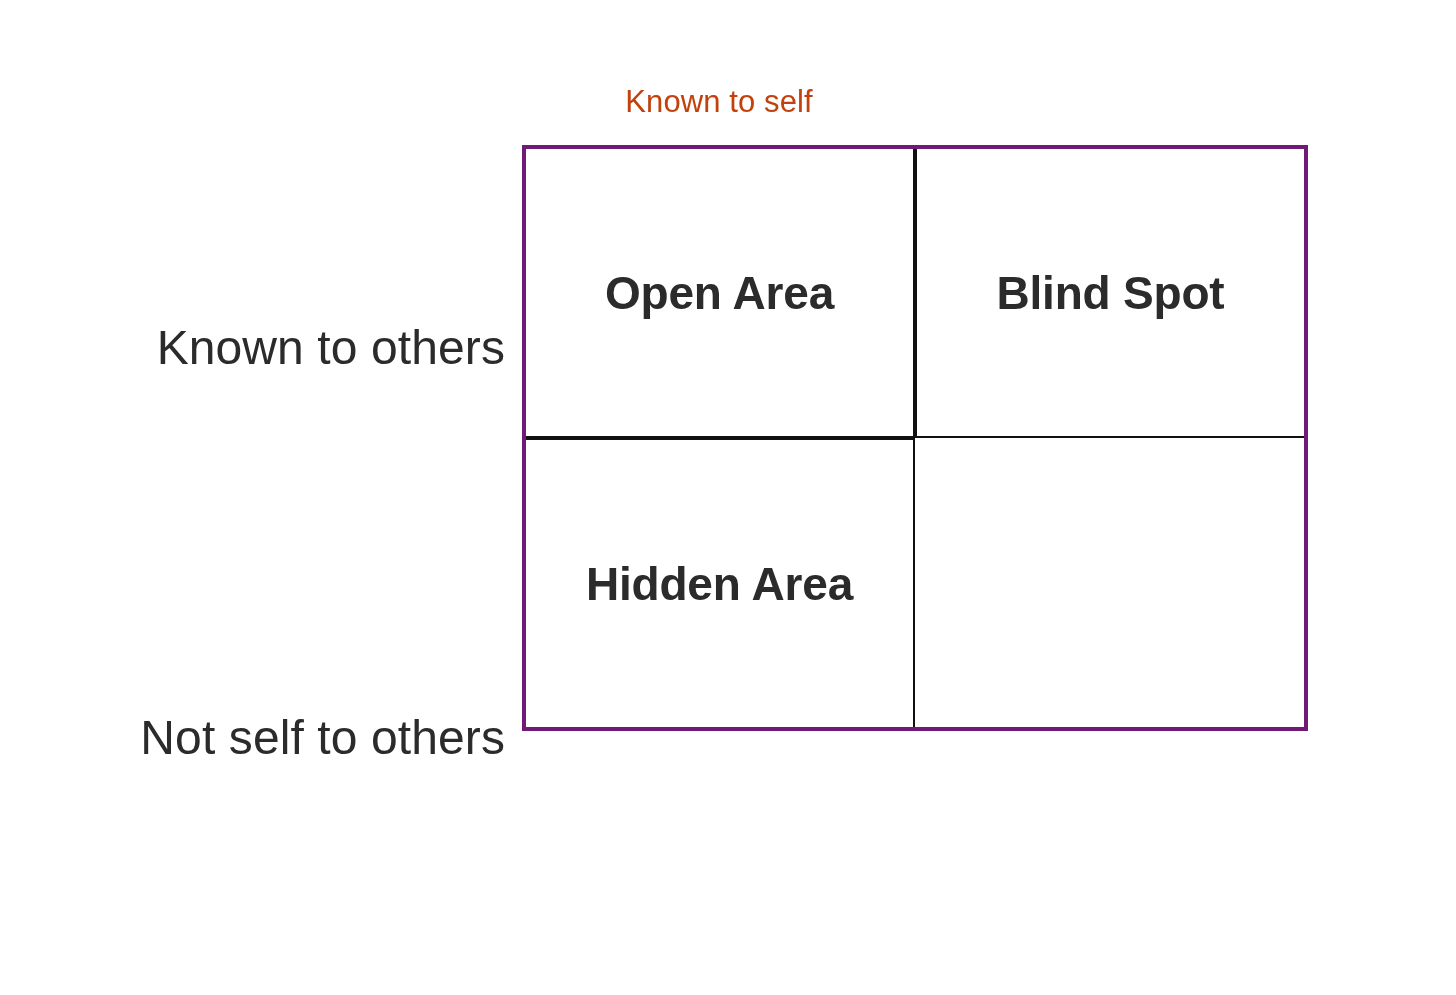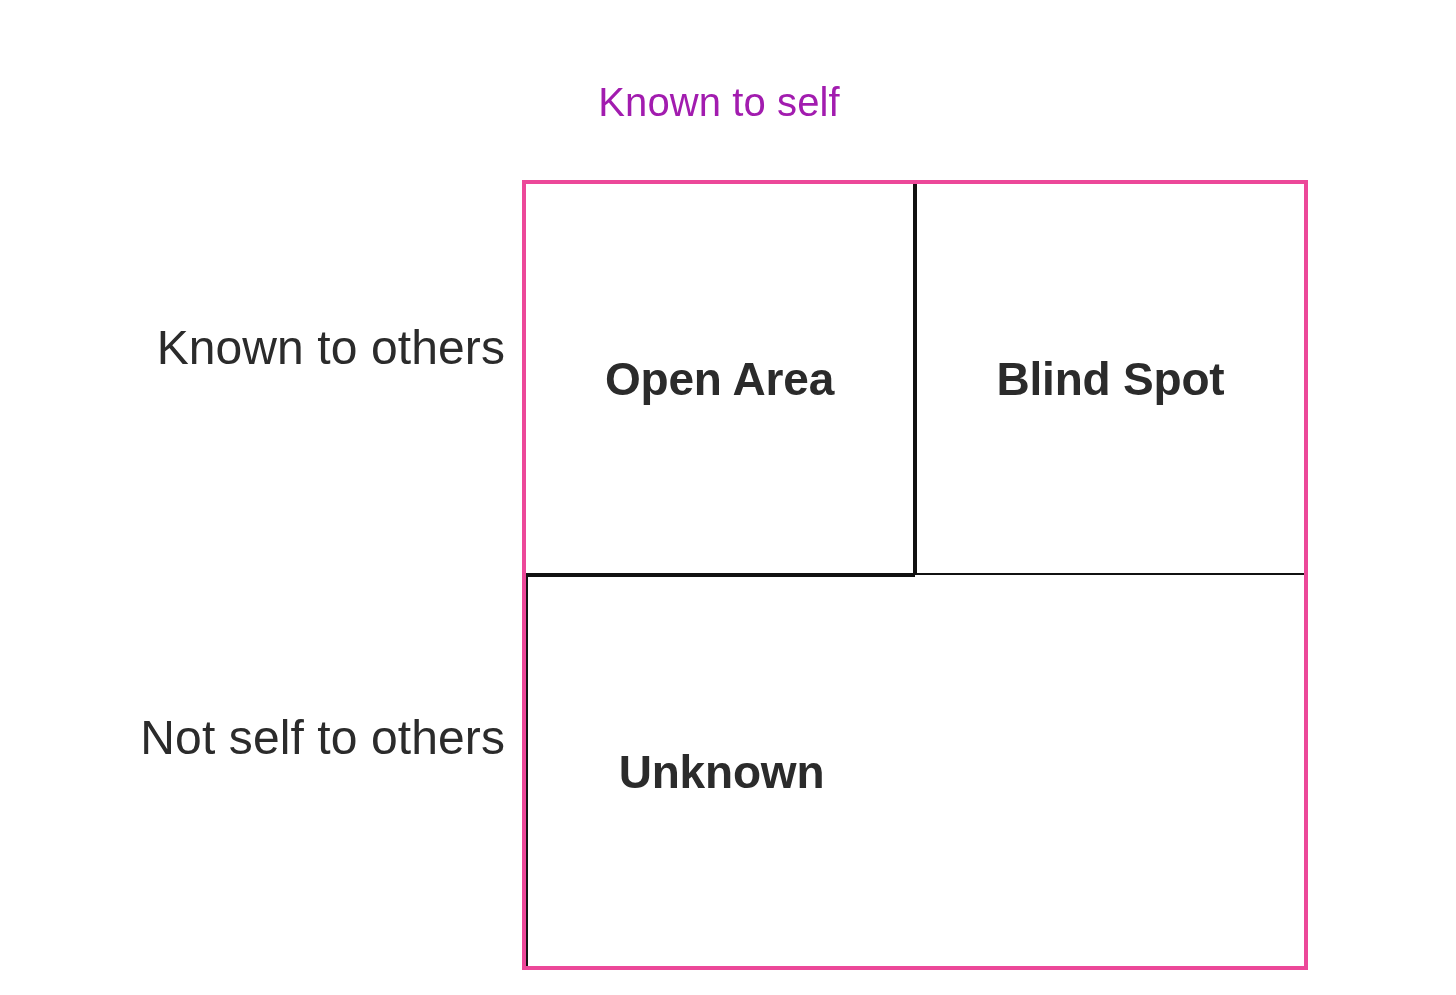--- a/index.html
+++ b/index.html
@@ -23,23 +23,23 @@
     width: 1456px;
     height: 995px;
   }
 
   
   .col-header {
     position: absolute;
     top: 76px;
     height: 52px;
     line-height: 52px;
-    font-size: 40px;
+    font-size: 31px;
     font-weight: 400;
-    color: #a21caf;
+    color: #c2410c;
     text-align: center;
     white-space: nowrap;
     letter-spacing: 0.1px;
   }
   .col-header.c0 { left: 522px; width: 394px; }
   .col-header.c1 { left: 916px; width: 392px; }
 
   
   .row-label {
     position: absolute;
@@ -55,27 +55,26 @@
   }
   .row-label.r0 { top: 322px; }
   .row-label.r1 { top: 712px; }
 
   
   .grid {
     position: absolute;
     left: 522px;
     top: 145px;
     width: 786px;
-    height: 790px;
+    height: 586px;
     box-sizing: border-box;
-    border: 4px solid #ec4899;
+    border: 4px solid #701a75;
     display: grid;
     grid-template-columns: 1fr 1fr;
     grid-template-rows: 1fr 1fr;
-    margin-top: 35px;
   }
   .cell {
     position: relative;
     box-sizing: border-box;
     display: flex;
     align-items: center;
     justify-content: center;
     background: #ffffff;
   }
   
@@ -106,19 +105,19 @@
   <div class="grid">
 
     <div class="cell row0 col0">
       <span class="cell-label">Open Area</span>
     </div>
 
     <div class="cell row0 col1">
       <span class="cell-label">Blind Spot</span>
     </div>
 
+    <div class="cell row1 col0">
+      <span class="cell-label">Hidden Area</span>
+    </div>
 
-    <div class="cell row1 col1">
-      <span class="cell-label">Unknown</span>
-    </div>
 
   </div>
 </div>
 
 </body></html>

